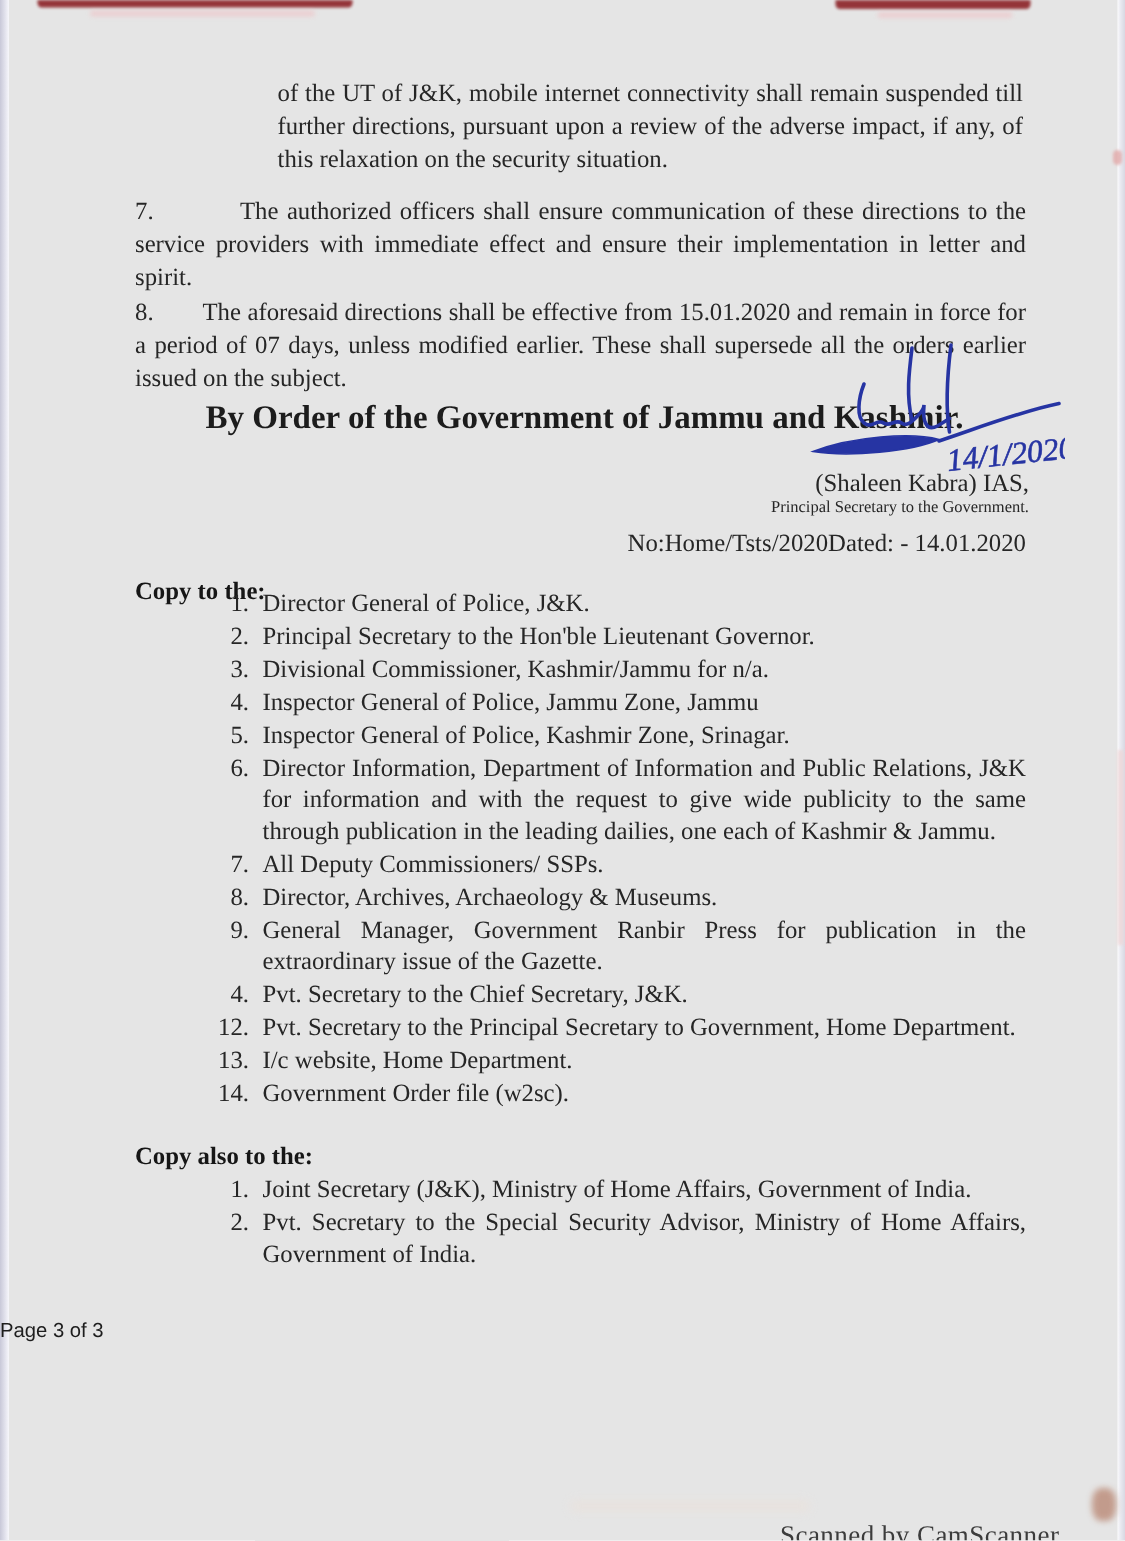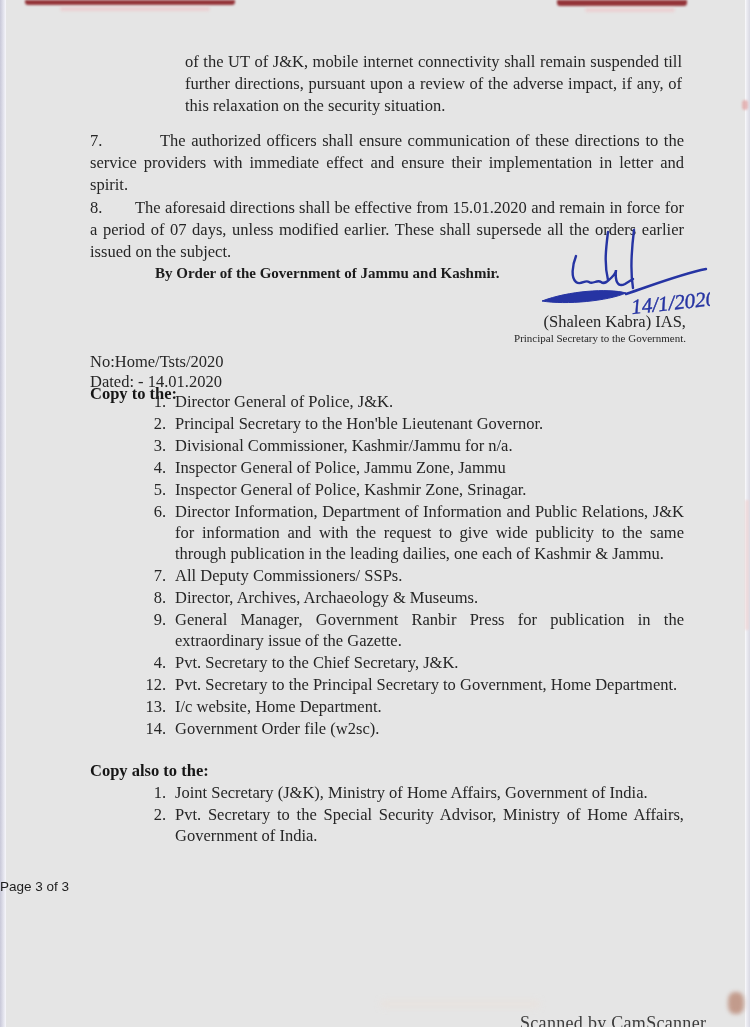--- a/index.html
+++ b/index.html
@@ -68,28 +68,28 @@
   .para{
     font-size:16.5px;line-height:22px;text-align:justify;
   }
   .cont-para{left:185px;top:51px;width:497px;}
   .para-7{left:90px;top:130px;width:594px;}
   .para-8{left:90px;top:197px;width:594px;}
   .para-num{display:inline-block;}
   .num-wide{width:70px;}
   .num-narrow{width:45px;}
   .by-order{
-    left:155px;top:265px;font-size:15px;font-weight:bold;color:#1c1c1c;
+    left:137px;top:265px;font-size:22px;font-weight:bold;color:#1c1c1c;
   }
   .sig-svg{left:538px;top:228px;}
   .sig-name{right:64px;top:312px;font-size:16.5px;text-align:center;}
   .sig-title{right:64px;top:332px;font-size:11px;}
   .ref-row{
     left:90px;top:352px;width:594px;
-    display:flex;justify-content:flex-end;font-size:16.5px;flex-direction:column;
+    display:flex;justify-content:flex-end;font-size:16.5px;
   }
   .copy-heading{font-size:16.5px;font-weight:bold;color:#161616;}
   .copy-heading-1{left:90px;top:372px;margin-top:12px;}
   .copy-heading-2{left:90px;top:761px;}
   .copy-list{
     left:132px;width:552px;
     list-style:none;margin:0;padding:0;
     font-size:16.5px;line-height:21px;
   }
   .copy-list-1{top:391px;}

